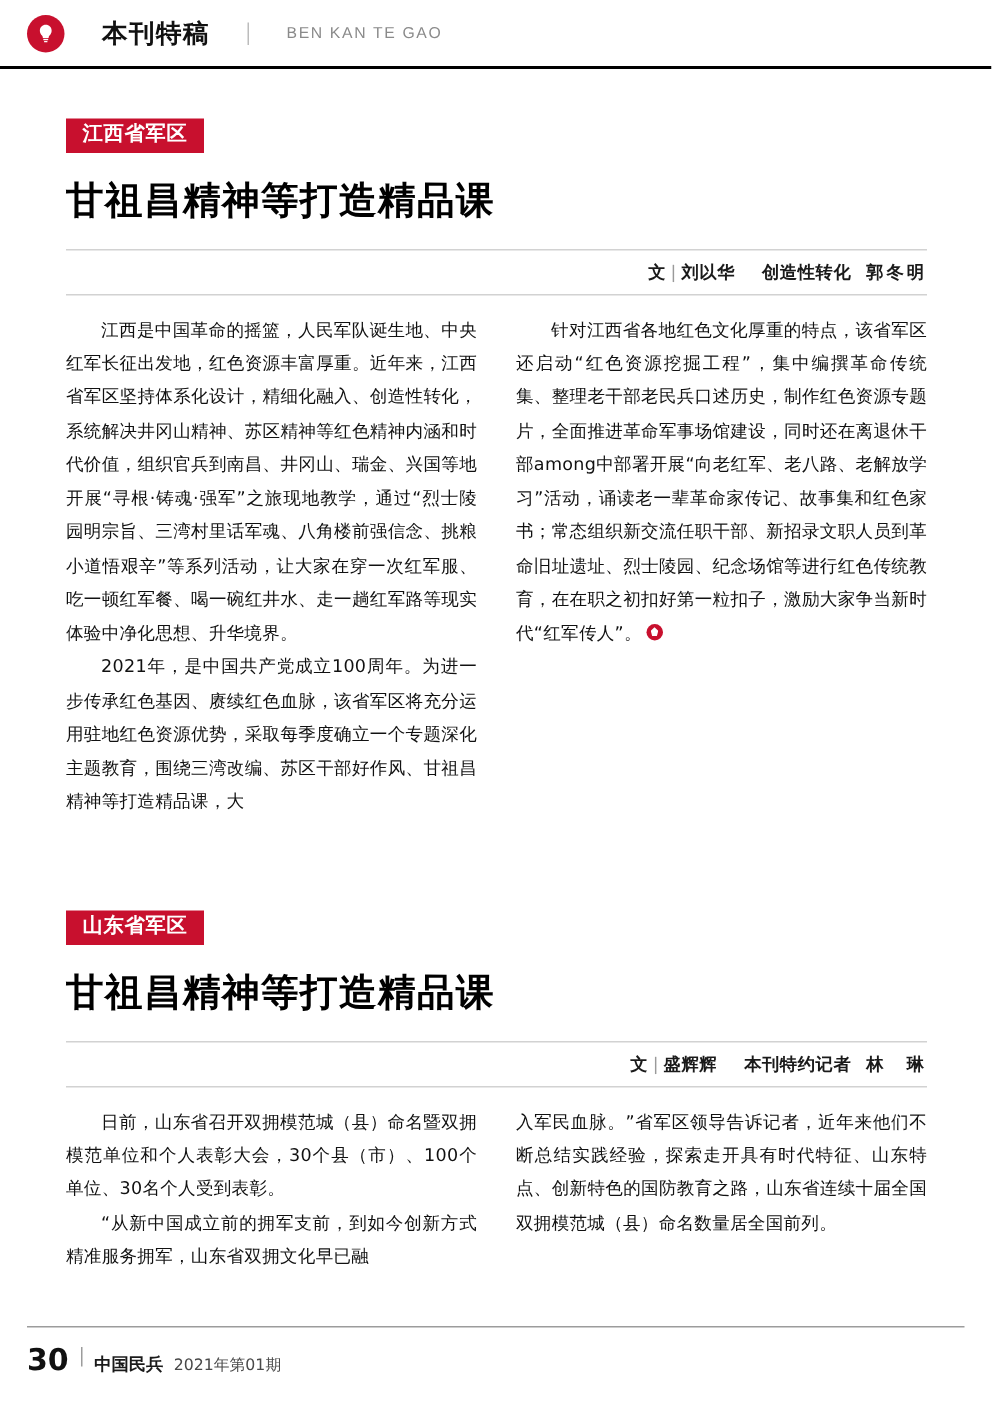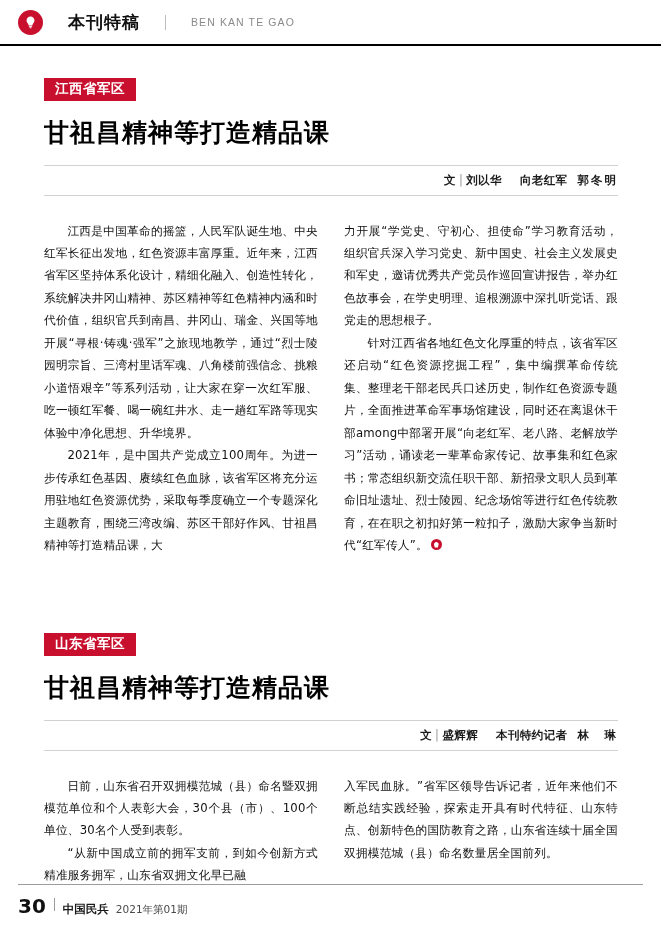--- a/index.html
+++ b/index.html
@@ -75,21 +75,21 @@
     background: #000000;
   }
 
   
   .article {
     position: absolute;
     left: 44px;
     width: 574px;
   }
   .art1 { top: 78px; }
-  .art2 { top: 633px; }
+  .art2 { top: 606px; }
 
   .tag {
     display: inline-block;
     background: #c8102e;
     color: #ffffff;
     font-size: 13.5px;
     font-weight: bold;
     padding: 4px 11px 5px 11px;
     letter-spacing: 0.5px;
     line-height: 1;
@@ -122,21 +122,21 @@
   .byline .b-name2 { font-weight: bold; margin-left: 10px; letter-spacing: 2px; margin-top: 15px; }
   .byline-rule2 {
     margin-top: 7px;
     width: 100%;
     height: 1px;
     background: #d2d2d2;
   }
 
   
   .cols {
-    margin-top: 24px;
+    margin-top: 12px;
     display: flex;
     gap: 26px;
   }
   .col {
     width: 274px;
     font-size: 11.7px;
     line-height: 1.92;
     text-align: justify;
     text-justify: inter-ideograph;
     color: #111;
@@ -225,30 +225,29 @@
     <div class="header-sep"></div>
     <div class="header-pinyin">BEN KAN TE GAO</div>
   </div>
   <div class="header-rule"></div>
 
   <div class="article art1">
     <div class="tag">江西省军区</div>
     <div class="art-title">甘祖昌精神等打造精品课</div>
     <div class="byline-rule"></div>
     <div class="byline">
-      <span class="b-label">文</span><span class="b-bar">|</span><span class="b-name">刘以华</span><span class="b-role">向老红军</span><span class="b-name2">郭冬明</span>
+      <span class="b-label">文</span><span class="b-bar">|</span><span class="b-name">刘以华</span><span class="b-role">创造性转化</span><span class="b-name2">郭冬明</span>
     </div>
     <div class="byline-rule2"></div>
     <div class="cols">
       <div class="col">
         <p class="indent">江西是中国革命的摇篮，人民军队诞生地、中央红军长征出发地，红色资源丰富厚重。近年来，江西省军区坚持体系化设计，精细化融入、创造性转化，系统解决井冈山精神、苏区精神等红色精神内涵和时代价值，组织官兵到南昌、井冈山、瑞金、兴国等地开展“寻根·铸魂·强军”之旅现地教学，通过“烈士陵园明宗旨、三湾村里话军魂、八角楼前强信念、挑粮小道悟艰辛”等系列活动，让大家在穿一次红军服、吃一顿红军餐、喝一碗红井水、走一趟红军路等现实体验中净化思想、升华境界。</p>
         <p class="indent">2021年，是中国共产党成立100周年。为进一步传承红色基因、赓续红色血脉，该省军区将充分运用驻地红色资源优势，采取每季度确立一个专题深化主题教育，围绕三湾改编、苏区干部好作风、甘祖昌精神等打造精品课，大</p>
       </div>
       <div class="col">
-        <p>力开展“学党史、守初心、担使命”学习教育活动，组织官兵深入学习党史、新中国史、社会主义发展史和军史，邀请优秀共产党员作巡回宣讲报告，举办红色故事会，在学史明理、追根溯源中深扎听党话、跟党走的思想根子。</p>
         <p class="indent"><span>针对江西省各地红色文化厚重的特点，该省军区还启动“红色资源挖掘工程”，集中编撰革命传统集、整理老干部老民兵口述历史，制作红色资源专题片，全面推进革命军事场馆建设，同时还在离退休干部among中部署开展“向老红军、老八路、老解放学习”活动，诵读老一辈革命家传记、故事集和红色家书；常态组织新交流任职干部、新招录文职人员到革命旧址遗址、烈士陵园、纪念场馆等进行红色传统教育，在在职之初扣好第一粒扣子，激励大家争当新时代“红军传人”。</span><span class="endmark"></span></p>
       </div>
     </div>
   </div>
 
   <div class="article art2">
     <div class="tag">山东省军区</div>
     <div class="art-title">甘祖昌精神等打造精品课</div>
     <div class="byline-rule"></div>
     <div class="byline">

